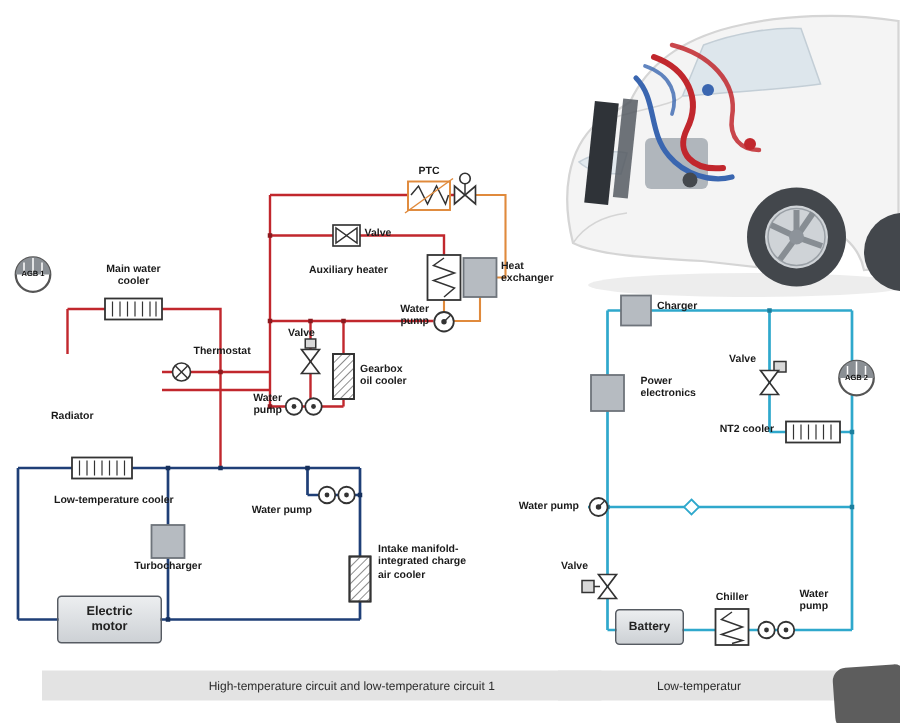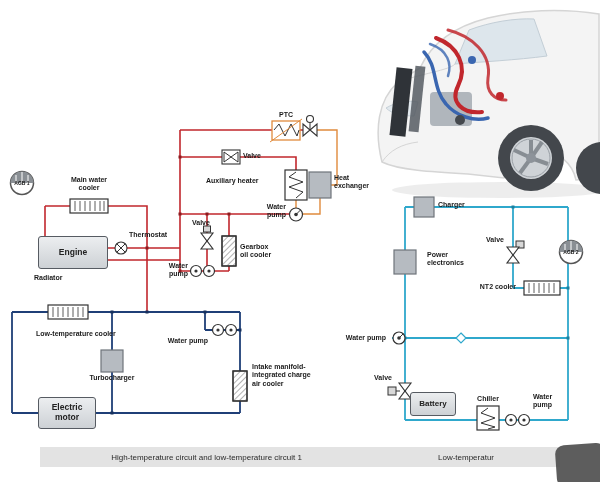--- a/index.html
+++ b/index.html
@@ -284,24 +284,23 @@
       <path d="M559.5,252 A11.5,11.5 0 0 1 582.5,252 Z" fill="#8a8f94"></path>
       <g stroke="#fff" stroke-width="1">
         <line x1="565" y1="244" x2="565" y2="252"></line>
             <line x1="571" y1="241" x2="571" y2="252"></line>
         <line x1="577" y1="244" x2="577" y2="252"></line>
       </g>
     </g>
   </g>
 </svg>
 
-<div class="comp-box" style="left:38px;top:236px;width:70px;height:33px;">Engine</div>
-<div class="comp-box" style="left:38px;top:397px;width:58px;height:32px;">Electric
+<div class="comp-box" style="left:38px;top:397px;width:70px;height:32px;">Electric
 motor</div>
-<div class="comp-box" style="left:410px;top:392px;width:46px;height:24px;font-size:8px;">Battery</div>
+<div class="comp-box" style="left:410px;top:406px;width:46px;height:24px;font-size:8px;">Battery</div>
 
 <div class="lbl center" style="left:59px;top:176px;width:60px;">Main water
 cooler</div>
 <div class="lbl" style="left:34px;top:274px;width:50px;">Radiator</div>
 <div class="lbl" style="left:129px;top:231px;width:54px;">Thermostat</div>
 <div class="lbl center" style="left:271px;top:111px;width:30px;">PTC</div>
 <div class="lbl" style="left:243px;top:152px;width:30px;">Valve</div>
 <div class="lbl" style="left:206px;top:177px;width:78px;">Auxiliary heater</div>
 <div class="lbl" style="left:334px;top:174px;width:46px;">Heat
 exchanger</div>
@@ -327,21 +326,21 @@
 <div class="lbl right" style="left:468px;top:283px;width:48px;">NT2 cooler</div>
 <div class="lbl right" style="left:328px;top:334px;width:58px;">Water pump</div>
 <div class="lbl right" style="left:364px;top:374px;width:28px;">Valve</div>
 <div class="lbl center" style="left:468px;top:395px;width:40px;">Chiller</div>
 <div class="lbl" style="left:533px;top:393px;width:42px;">Water
 pump</div>
 
 <div class="badge-label" style="left:10px;top:181px;width:24px;">AGB 1</div>
 <div class="badge-label" style="left:559px;top:250px;width:24px;">AGB 2</div>
 
-<div class="caption-bar" style="left:40px;top:447px;width:333px;">
+<div class="caption-bar" style="left:28px;top:447px;width:333px;padding-left:40px;">
   <span>High-temperature circuit and low-temperature circuit 1</span>
 </div>
 <div class="caption-bar" style="left:372px;top:447px;width:188px;">
   <span>Low-temperatur</span>
 </div>
 
 <div class="watermark"></div>
 
 </div>
 

